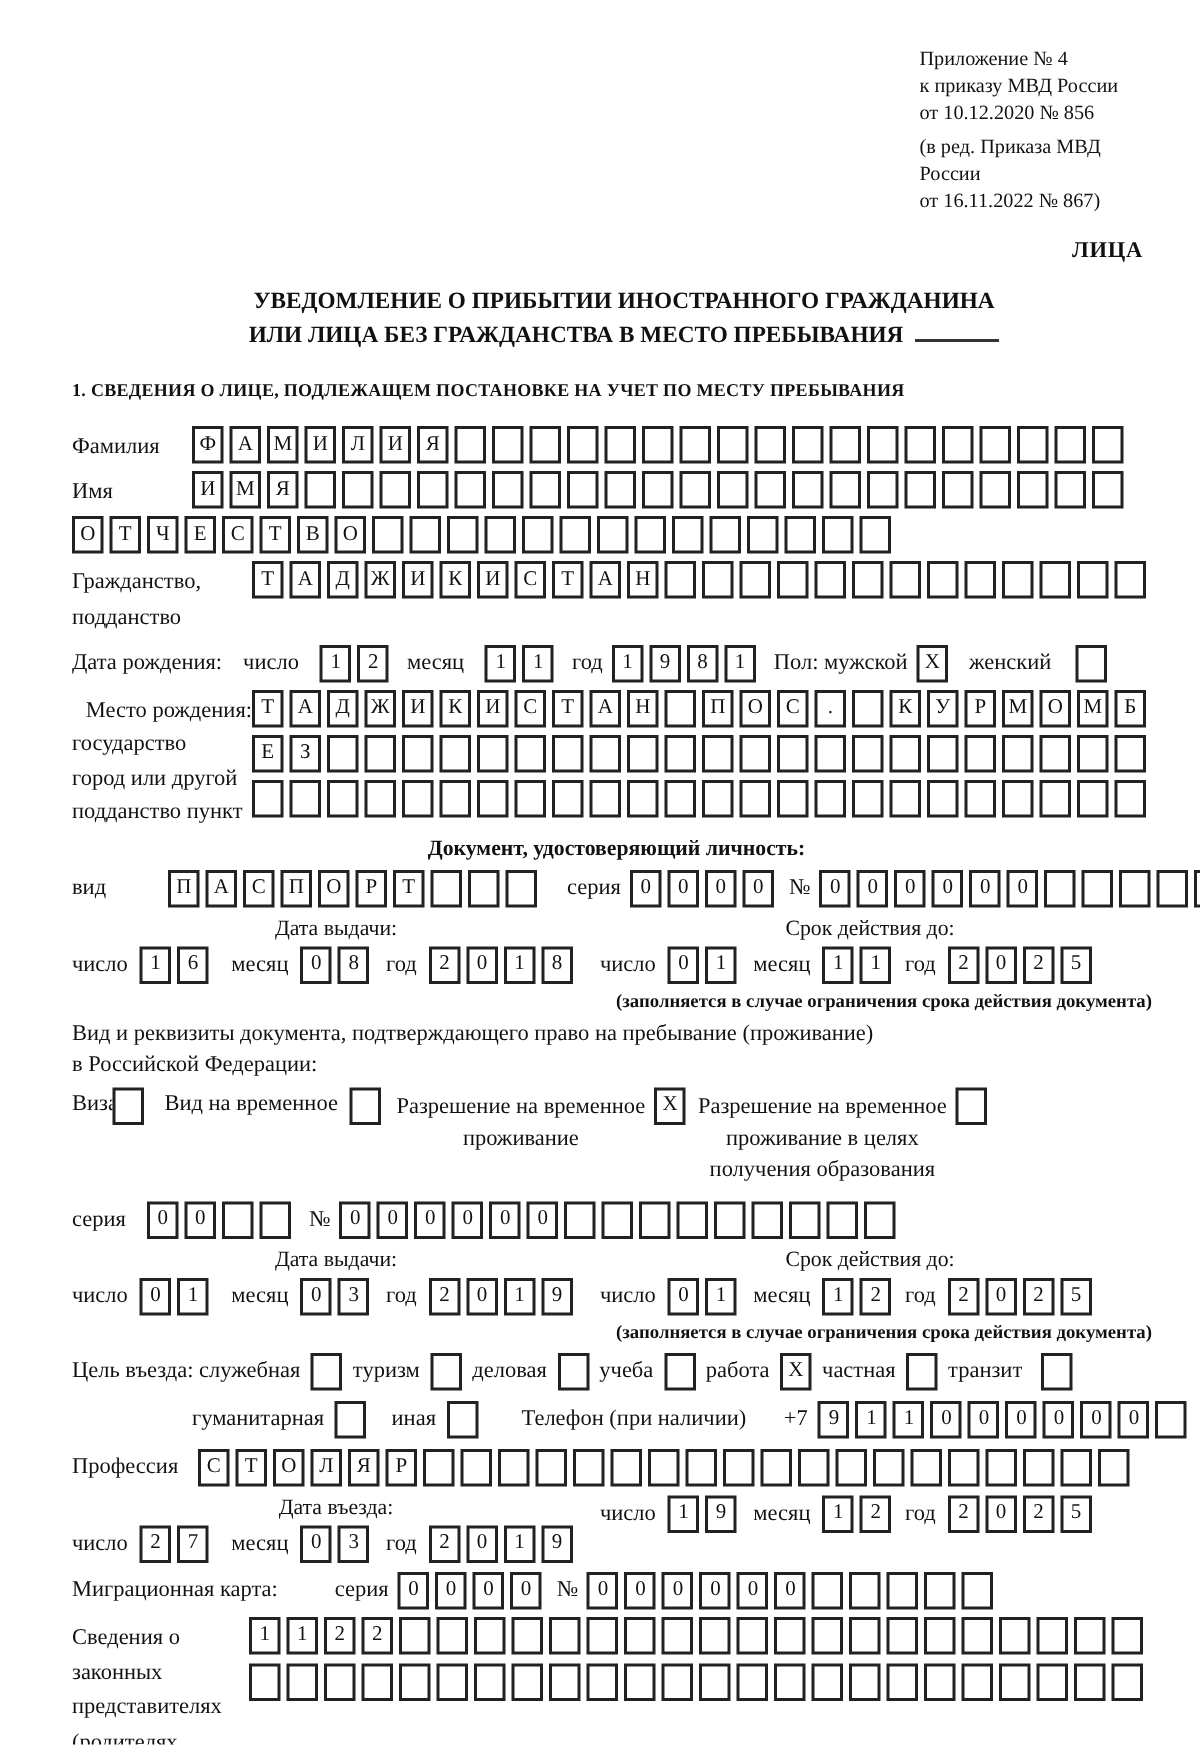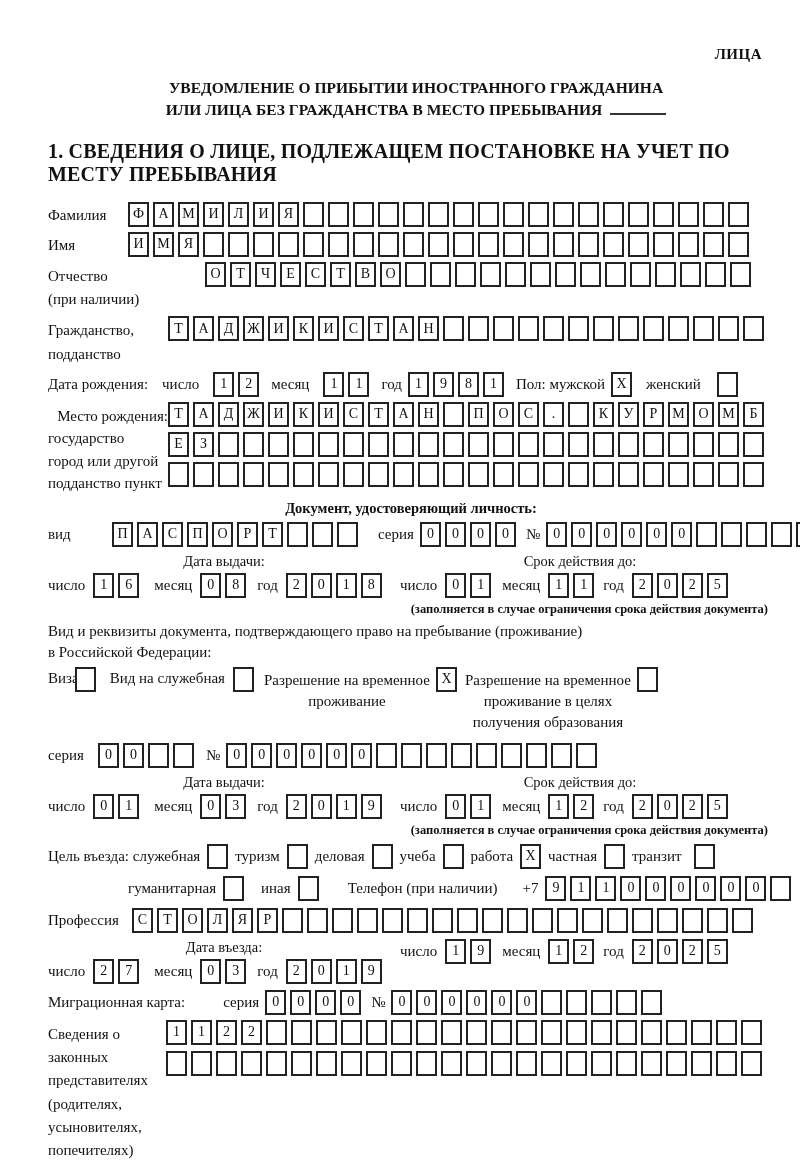--- a/index.html
+++ b/index.html
@@ -12,21 +12,21 @@
   .page { width: 800px; height: 1163px; padding: 30px 26px 10px 48px; position: relative; background:#fff; }
 
   
   .hdr { margin-left: 565px; font-size: 13.5px; line-height: 1.35; }
   .hdr .gap { margin-top: 4px; }
   .forma { text-align: right; font-weight: bold; font-size: 15px; margin: 16px 12px 14px 0; letter-spacing: .5px; }
 
   .title { text-align: center; font-weight: bold; font-size: 15.5px; line-height: 1.45; margin: 2px 0 18px 10px; }
   .uline { display:inline-block; width: 56px; border-bottom: 2px solid #333; height: 14px; margin-left: 8px; }
 
-  .sect { font-weight: bold; font-size: 20px; margin: 0 0 16px 0; letter-spacing: .2px; }
+  .sect { font-weight: bold; font-size: 12px; margin: 0 0 16px 0; letter-spacing: .2px; }
 
   
   .cells { display: inline-flex; gap: 4px; vertical-align: middle; flex: 0 0 auto; }
   .cell {
     width: 21px; height: 25px; border: 2px solid #222; background: #fff;
     display: inline-flex; align-items: center; justify-content: center;
     font-size: 14px; flex: 0 0 auto; font-family: "Liberation Serif", serif;
   }
   .row { display: flex; align-items: center; margin-bottom: 5px; }
   .rowt { display: flex; align-items: flex-start; margin-bottom: 5px; }
@@ -49,20 +49,27 @@
   .optrow { display: flex; align-items: flex-start; margin: 6px 0 10px 0; }
   .optrow .cell { margin-top: 0px; }
 
   .purline { display: flex; align-items: center; gap: 7px; flex-wrap: nowrap; margin-bottom: 7px; white-space: nowrap; }
 </style>
 </head>
 <body>
 
 <div class="page">
 
+  <div class="hdr">
+    <div>Приложение № 4</div>
+    <div>к приказу МВД России</div>
+    <div>от 10.12.2020 № 856</div>
+    <div class="gap">(в ред. Приказа МВД России</div>
+    <div>от 16.11.2022 № 867)</div>
+  </div>
   <div class="forma">ЛИЦА</div>
 
   <div class="title">
     <div>УВЕДОМЛЕНИЕ О ПРИБЫТИИ ИНОСТРАННОГО ГРАЖДАНИНА</div>
     <div>
       <span>ИЛИ ЛИЦА БЕЗ ГРАЖДАНСТВА В МЕСТО ПРЕБЫВАНИЯ</span><span class="uline"></span>
     </div>
   </div>
 
   <div class="sect">1. СВЕДЕНИЯ О ЛИЦЕ, ПОДЛЕЖАЩЕМ ПОСТАНОВКЕ НА УЧЕТ ПО МЕСТУ ПРЕБЫВАНИЯ</div>
@@ -123,24 +130,20 @@
         <span class="cell"></span>
         <span class="cell"></span>
         <span class="cell"></span>
         <span class="cell"></span>
         <span class="cell"></span>
         <span class="cell"></span>
       </div>
   </div>
 
   <div class="rowt">
-    <div class="lab w157 stack">
-      <div>Отчество</div>
-      <div>(при наличии)</div>
-    </div>
     <div class="cells">
         <span class="cell">О</span>
         <span class="cell">Т</span>
         <span class="cell">Ч</span>
         <span class="cell">Е</span>
         <span class="cell">С</span>
         <span class="cell">Т</span>
         <span class="cell">В</span>
         <span class="cell">О</span>
         <span class="cell"></span>
@@ -392,21 +395,21 @@
     </div>
   </div>
   <div class="note">(заполняется в случае ограничения срока действия документа)</div>
 
   <div style="margin-bottom:4px;">Вид и реквизиты документа, подтверждающего право на пребывание (проживание)</div>
   <div style="margin-bottom:4px;">в Российской Федерации:</div>
 
   <div class="optrow">
     <span style="padding-top:3px;">Виза</span>
     <span class="cell" style="margin-left:-4px;"></span>
-    <span style="margin-left:14px; padding-top:3px;">Вид на служебная</span>
+    <span style="margin-left:14px; padding-top:3px;">Вид на временное</span>
     <span class="cell" style="margin-left:8px;"></span>
     <span class="multi" style="margin-left:10px; padding-top:3px;">Разрешение на временное
 проживание</span>
     <span class="cell" style="margin-left:6px;">X</span>
     <span class="multi" style="margin-left:8px; padding-top:3px;">Разрешение на временное
 проживание в целях
 получения образования</span>
     <span class="cell" style="margin-left:6px;"></span>
   </div>
 

